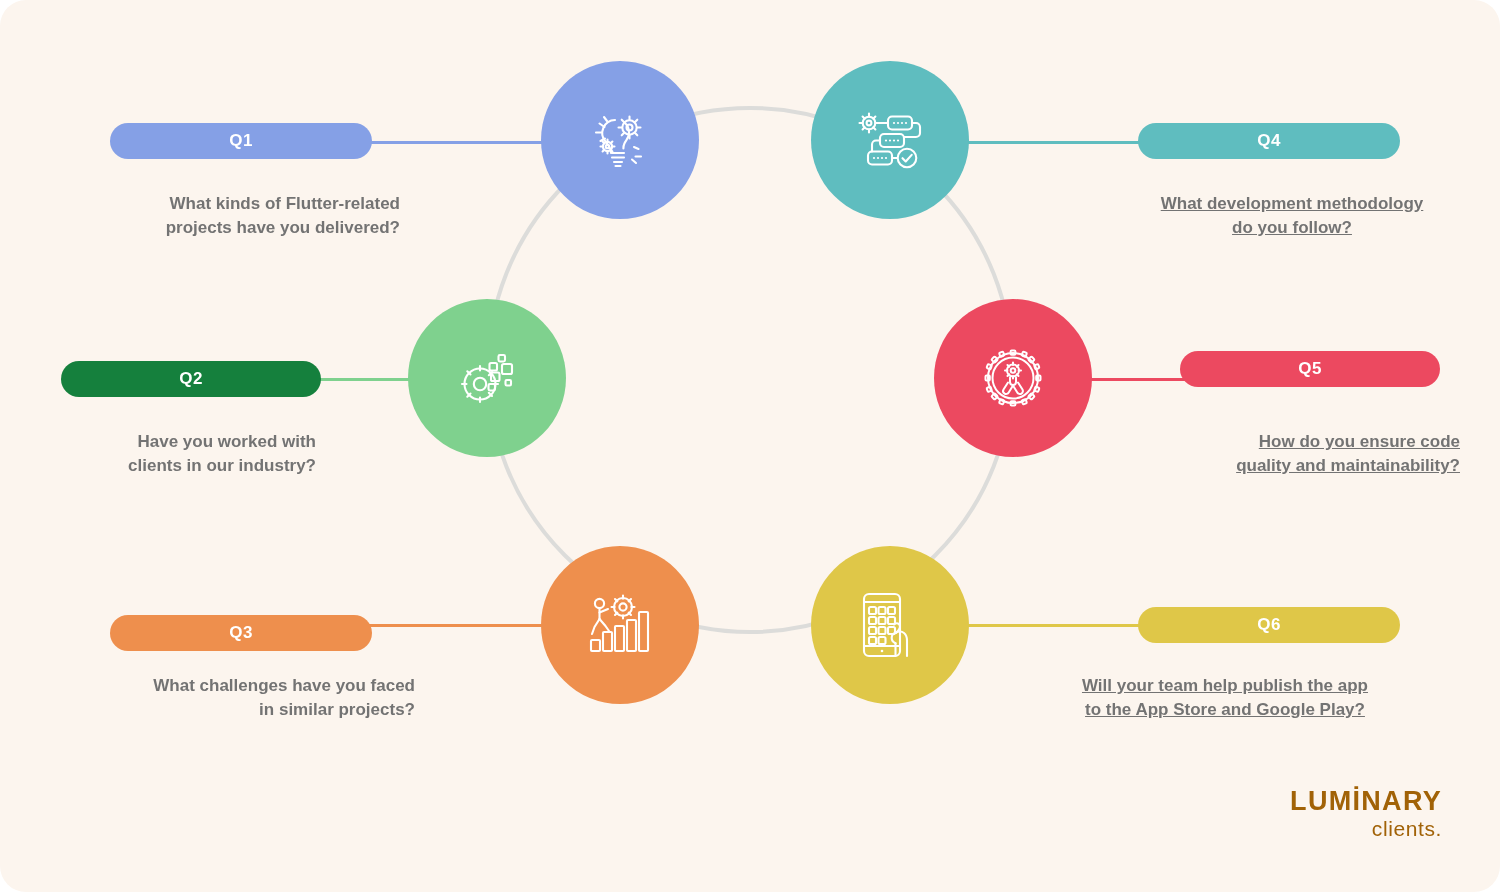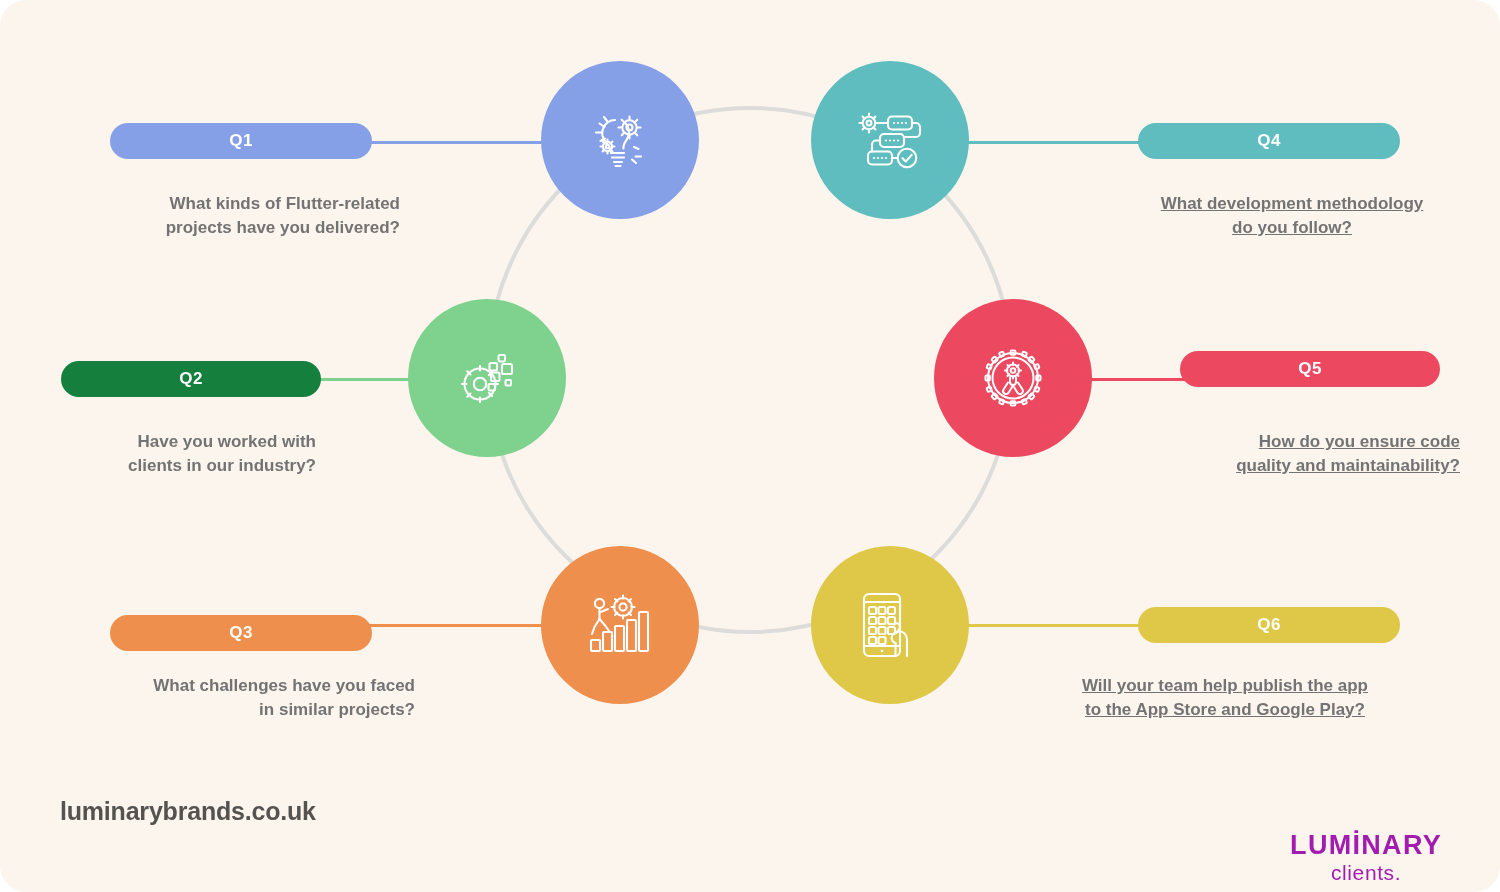--- a/index.html
+++ b/index.html
@@ -86,23 +86,23 @@
     left: 60px;
     top: 797px;
     font-size: 25px;
     font-weight: bold;
     color: #55534f;
     letter-spacing: -0.2px;
   }
   .logo {
     position: absolute;
     right: 58px;
-    top: 832px;
-    text-align: center;
-    color: #a21caf;
+    top: 788px;
+    text-align: right;
+    color: #a16207;
   }
   .logo-top {
     font-size: 27px;
     font-weight: bold;
     letter-spacing: 1.3px;
     line-height: 1;
   }
   .logo-bottom {
     font-size: 21px;
     font-weight: normal;
@@ -333,19 +333,18 @@
 clients in our industry?</div>
   <div class="qtext left" style="left:0px; top:674px; width:400px;padding-left:15px;">What challenges have you faced
 in similar projects?</div>
   <div class="qtext right" style="left:1092px; top:192px; width:400px; text-align:center;">What development methodology
 do you follow?</div>
   <div class="qtext right" style="left:1060px; top:430px; width:400px; text-align:right;">How do you ensure code
 quality and maintainability?</div>
   <div class="qtext right" style="left:1020px; top:674px; width:410px; text-align:center;">Will your team help publish the app
 to the App Store and Google Play?</div>
 
-  <div class="site-url">luminarybrands.co.uk</div>
   <div class="logo">
     <div class="logo-top">LUMİNARY</div>
     <div class="logo-bottom">clients.</div>
   </div>
 
 </div>
 
 </body></html>

